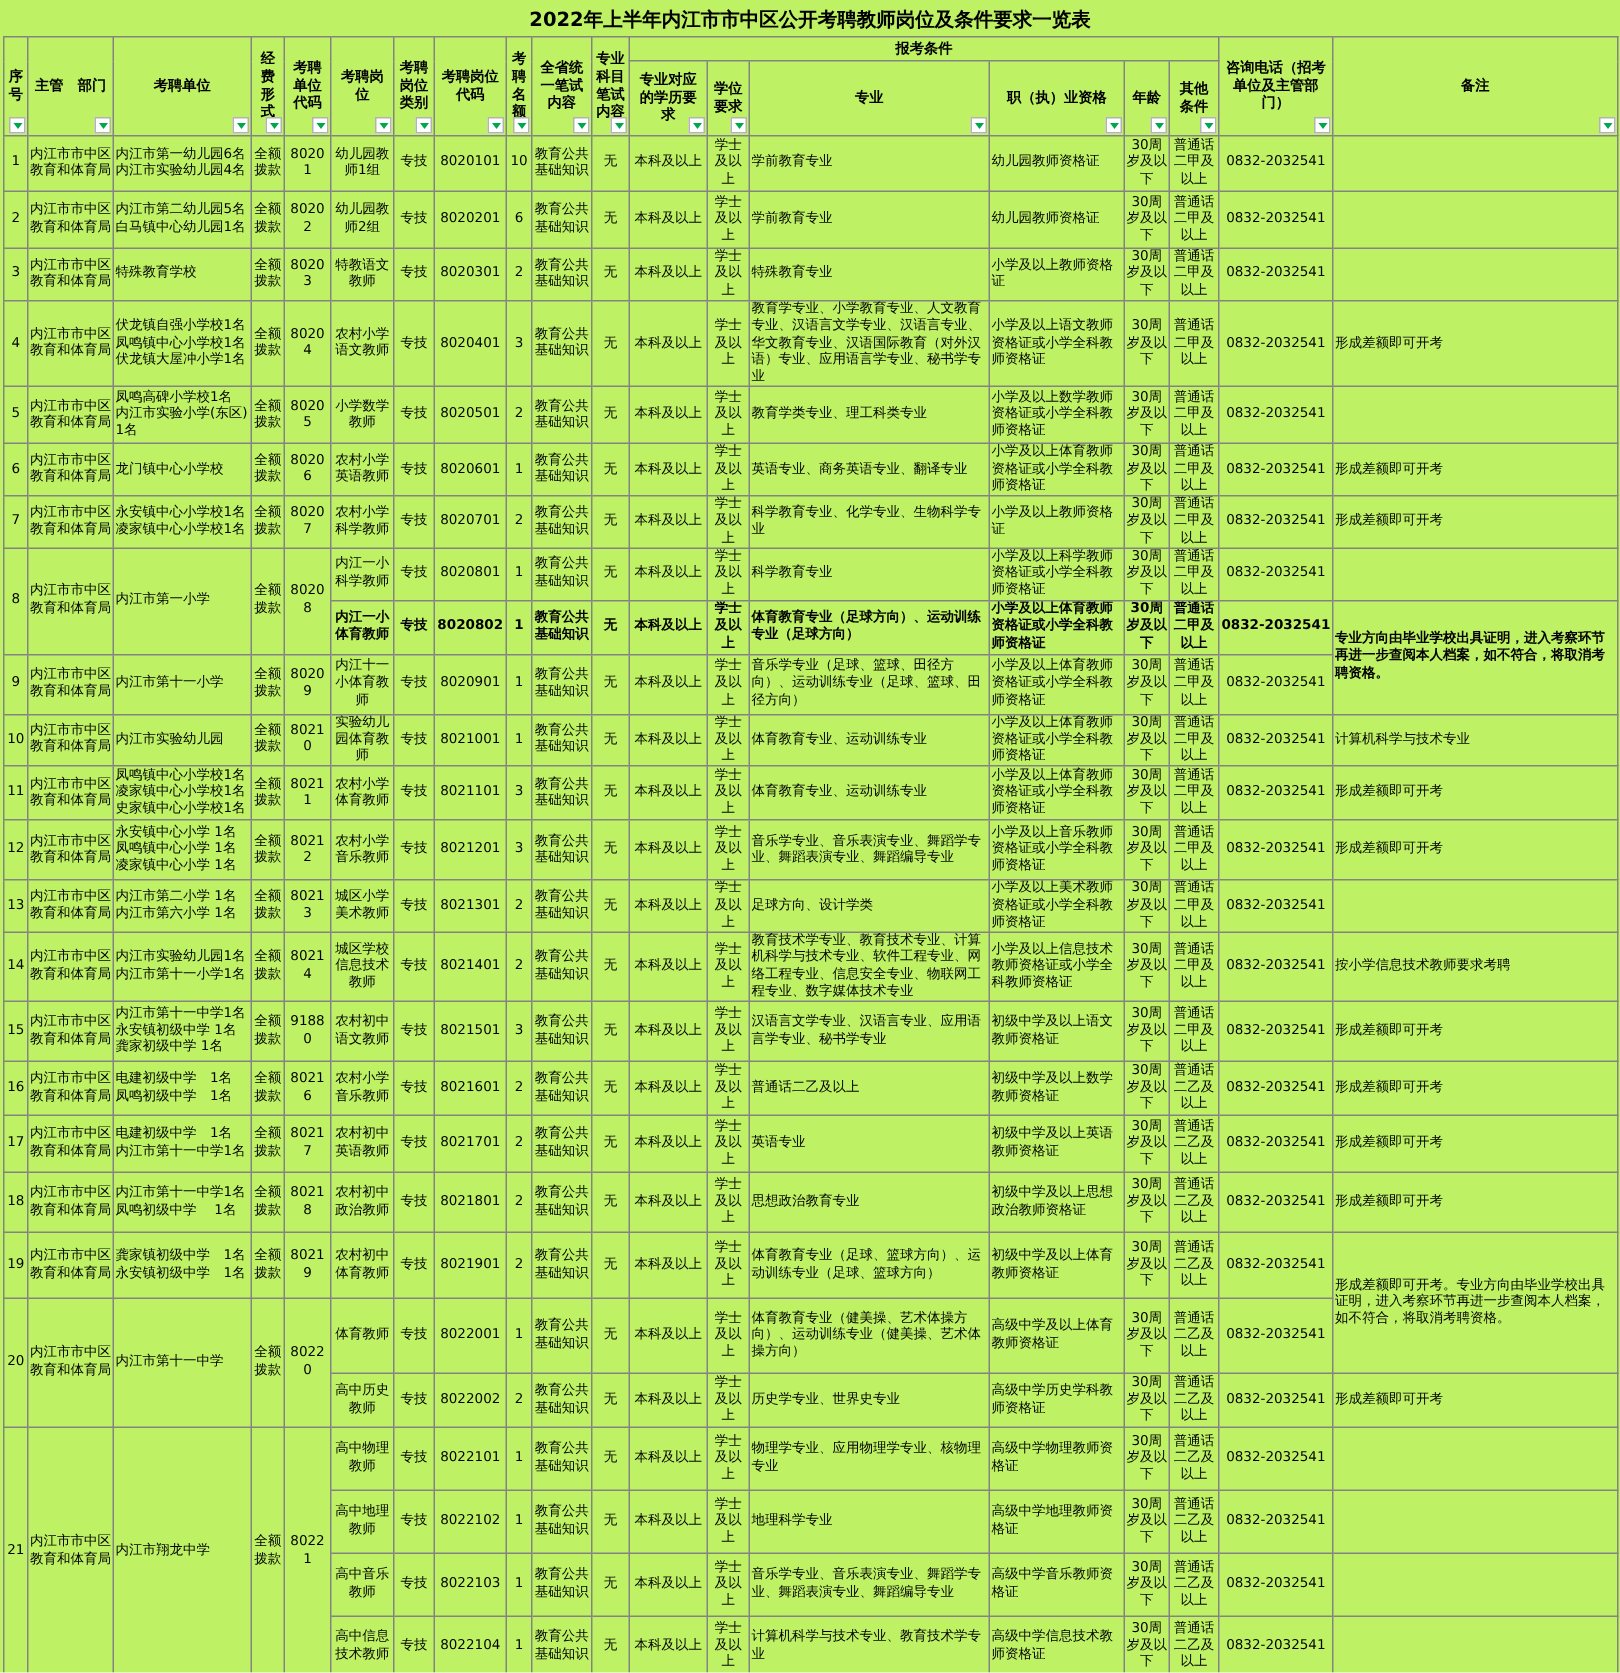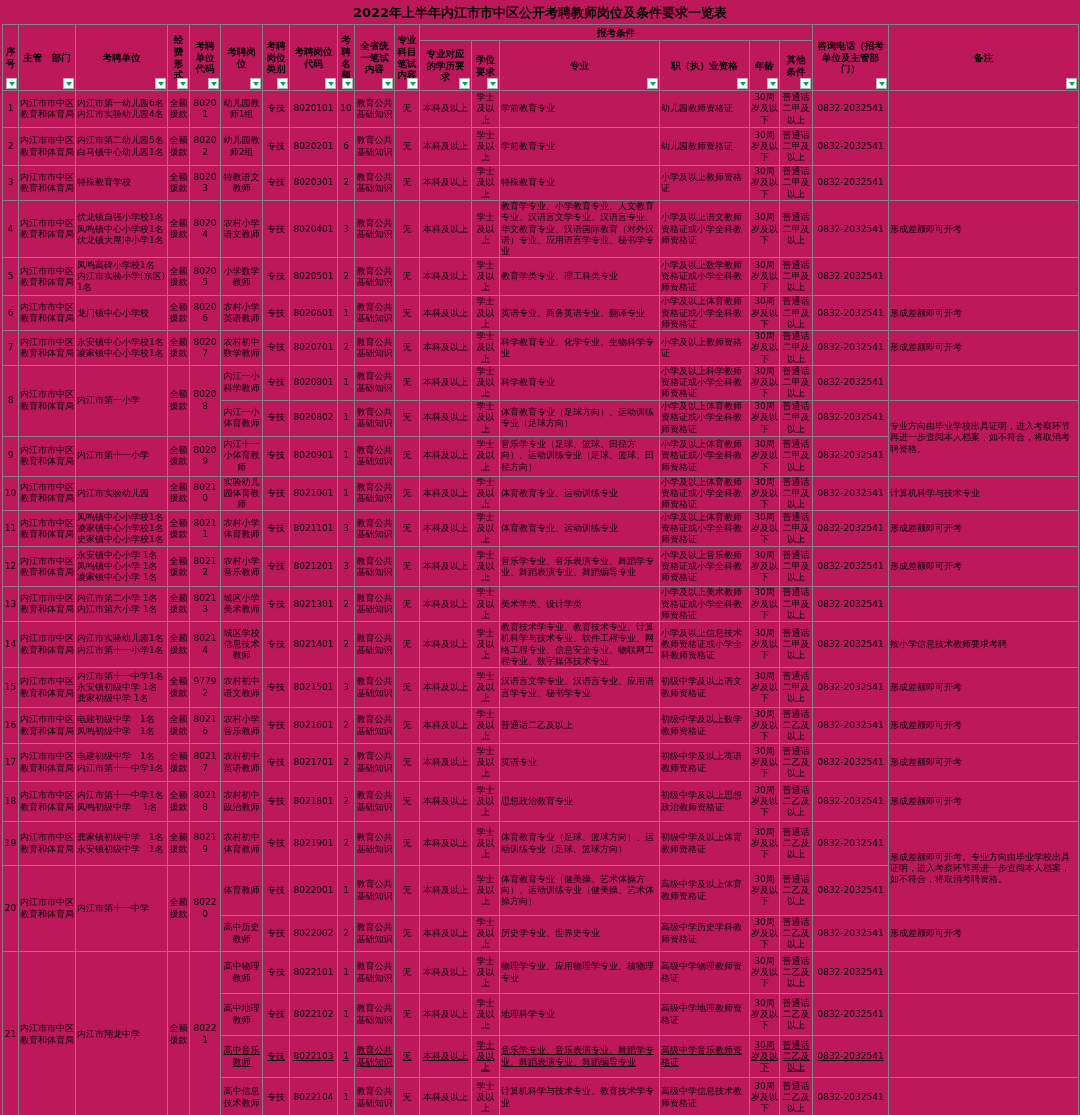--- a/index.html
+++ b/index.html
@@ -1,16 +1,16 @@
 <!DOCTYPE html>
 <html><head>
 <meta charset="utf-8">
 <style>
   html,body{margin:0;padding:0;background:#ffffff;}
-  .page{width:1080px;height:1115px;background:#be185d;overflow:hidden;font-family:"DejaVu Sans",sans-serif;color:#000;}
+  .page{width:1080px;height:1115px;background:#bef264;overflow:hidden;font-family:"DejaVu Sans",sans-serif;color:#000;}
   .title{width:1080px;text-align:center;font-weight:bold;font-size:13px;padding:4px 0 2px 0;}
   table.sheet{border-collapse:collapse;table-layout:fixed;width:1076px;margin-left:2px;font-size:9px;}
   th,td{border:1px solid #838383;padding:0 1px;text-align:center;vertical-align:middle;line-height:1.25;white-space:pre-line;word-break:break-all;overflow:hidden;}
   th{font-weight:bold;position:relative;font-size:9.5px;padding:1px 2px;}
   td.al{text-align:left;}
   td.ac{text-align:left;}
   .flt{position:absolute;right:1px;bottom:1px;width:9px;height:9px;border:1px solid #b3b3b3;background:#fff;display:flex;align-items:center;justify-content:center;}
   .tri{width:0;height:0;border-left:3px solid transparent;border-right:3px solid transparent;border-top:4px solid #00a650;}
 </style>
 </head>
@@ -198,21 +198,21 @@
           <td>0832-2032541</td>
           <td class="al">形成差额即可开考</td>
         </tr>
         <tr style="height: 30px;">
           <td>7</td>
           <td>内江市市中区教育和体育局</td>
           <td class="al">永安镇中心小学校1名
 凌家镇中心小学校1名</td>
           <td>全额拨款</td>
           <td>80207</td>
-          <td>农村初中数学教师</td>
+          <td>农村小学科学教师</td>
           <td>专技</td>
           <td>8020701</td>
           <td>2</td>
           <td>教育公共基础知识</td>
           <td>无</td>
           <td>本科及以上</td>
           <td>学士及以上</td>
           <td class="al">科学教育专业、化学专业、生物科学专业</td>
           <td class="al">小学及以上教师资格证</td>
           <td>30周岁及以下</td>
@@ -234,21 +234,21 @@
           <td>无</td>
           <td>本科及以上</td>
           <td>学士及以上</td>
           <td class="al">科学教育专业</td>
           <td class="al">小学及以上科学教师资格证或小学全科教师资格证</td>
           <td>30周岁及以下</td>
           <td>普通话二甲及以上</td>
           <td>0832-2032541</td>
           <td class="al"></td>
         </tr>
-        <tr style="height: 36px;">
+        <tr style="height: 36px; font-weight: bold;">
           <td>内江一小体育教师</td>
           <td>专技</td>
           <td>8020802</td>
           <td>1</td>
           <td>教育公共基础知识</td>
           <td>无</td>
           <td>本科及以上</td>
           <td>学士及以上</td>
           <td class="al">体育教育专业（足球方向）、运动训练专业（足球方向）</td>
           <td class="al">小学及以上体育教师资格证或小学全科教师资格证</td>
@@ -352,21 +352,21 @@
           <td>全额拨款</td>
           <td>80213</td>
           <td>城区小学美术教师</td>
           <td>专技</td>
           <td>8021301</td>
           <td>2</td>
           <td>教育公共基础知识</td>
           <td>无</td>
           <td>本科及以上</td>
           <td>学士及以上</td>
-          <td class="al">美术学类、设计学类</td>
+          <td class="al">足球方向、设计学类</td>
           <td class="al">小学及以上美术教师资格证或小学全科教师资格证</td>
           <td>30周岁及以下</td>
           <td>普通话二甲及以上</td>
           <td>0832-2032541</td>
           <td class="al"></td>
         </tr>
         <tr style="height: 40px;">
           <td>14</td>
           <td>内江市市中区教育和体育局</td>
           <td class="al">内江市实验幼儿园1名
@@ -388,21 +388,21 @@
           <td>0832-2032541</td>
           <td class="al">按小学信息技术教师要求考聘</td>
         </tr>
         <tr style="height: 40px;">
           <td>15</td>
           <td>内江市市中区教育和体育局</td>
           <td class="al">内江市第十一中学1名
 永安镇初级中学 1名
 龚家初级中学 1名</td>
           <td>全额拨款</td>
-          <td>97792</td>
+          <td>91880</td>
           <td>农村初中语文教师</td>
           <td>专技</td>
           <td>8021501</td>
           <td>3</td>
           <td>教育公共基础知识</td>
           <td>无</td>
           <td>本科及以上</td>
           <td>学士及以上</td>
           <td class="al">汉语言文学专业、汉语言专业、应用语言学专业、秘书学专业</td>
           <td class="al">初级中学及以上语文教师资格证</td>
@@ -565,21 +565,21 @@
           <td>无</td>
           <td>本科及以上</td>
           <td>学士及以上</td>
           <td class="al">地理科学专业</td>
           <td class="al">高级中学地理教师资格证</td>
           <td>30周岁及以下</td>
           <td>普通话二乙及以上</td>
           <td>0832-2032541</td>
           <td class="al"></td>
         </tr>
-        <tr style="height: 42px; text-decoration: underline;">
+        <tr style="height: 42px;">
           <td>高中音乐教师</td>
           <td>专技</td>
           <td>8022103</td>
           <td>1</td>
           <td>教育公共基础知识</td>
           <td>无</td>
           <td>本科及以上</td>
           <td>学士及以上</td>
           <td class="al">音乐学专业、音乐表演专业、舞蹈学专业、舞蹈表演专业、舞蹈编导专业</td>
           <td class="al">高级中学音乐教师资格证</td>

